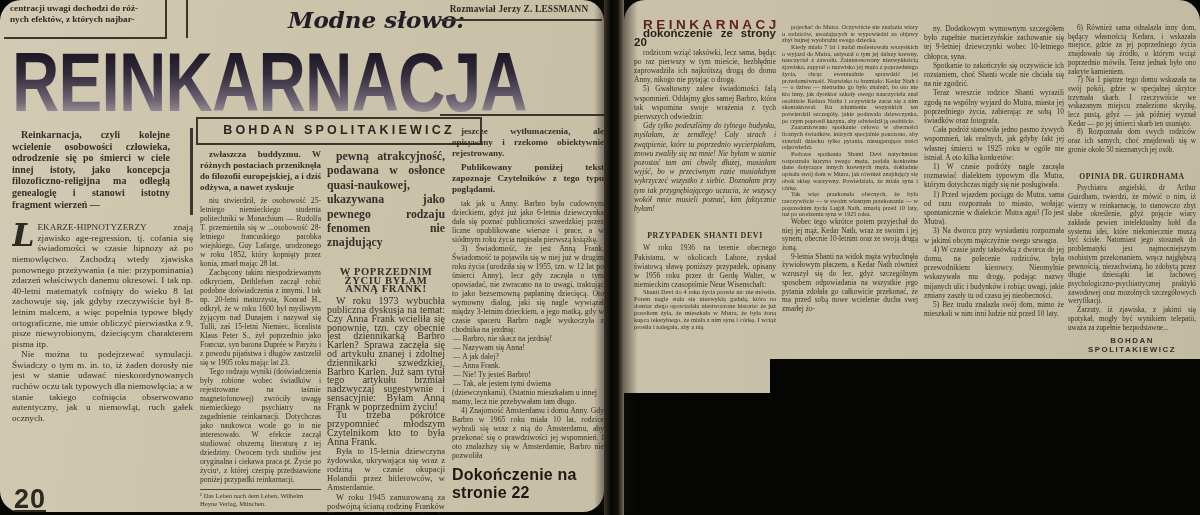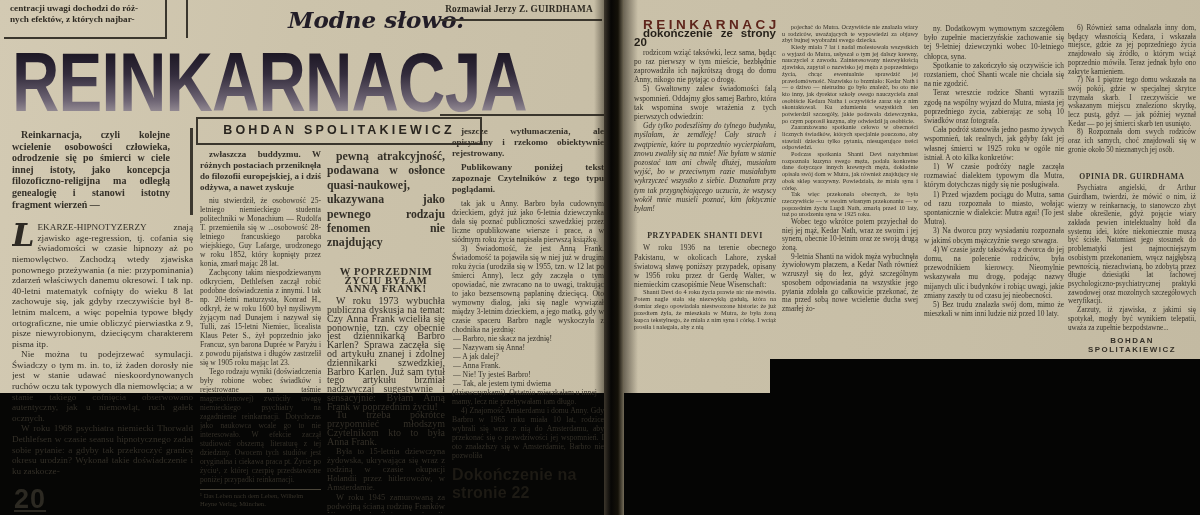--- a/index.html
+++ b/index.html
@@ -1,17 +1,17 @@
 <!DOCTYPE html>
 <html><head>
 <meta charset="utf-8">
 <style>
   html,body{margin:0;padding:0;background:#060605;}
   body{position:relative;width:1200px;height:515px;overflow:hidden;font-family:"Liberation Serif",serif;}
-  .page{position:absolute;top:0;height:393px;}
+  .page{position:absolute;top:0;height:512px;border-radius:21px;}
   #left-page{left:0;width:604px;background:linear-gradient(100deg,#d3cab3,#ccc3ab 45%,#c7beA6);}
   #left-page::after{content:'';position:absolute;right:0;top:0;width:10px;height:100%;background:linear-gradient(270deg,rgba(25,20,10,.45),rgba(25,20,10,0));}
   #gutter{position:absolute;left:604px;top:0;width:20px;height:515px;background:linear-gradient(90deg,#3c362c,#070605 35%,#141109 70%,#756d5a);}
   #right-page{left:624px;width:576px;background:linear-gradient(95deg,#cac1a9,#c7bea6 60%,#c3baa2);}
   #right-page::before{content:'';position:absolute;left:0;top:0;width:14px;height:100%;background:linear-gradient(90deg,rgba(20,15,8,.5),rgba(20,15,8,0));z-index:3;}
 
   
   .frag-box{position:absolute;left:4px;top:0;width:150px;height:34px;padding:3px 5px 0 6px;
     border-right:2px solid #3a362d;border-bottom:2px solid #3a362d;
     font-weight:700;font-size:9.2px;line-height:11px;color:#2e2a22;}
@@ -77,31 +77,30 @@
 </head>
 <body>
 
 <div class="page" id="left-page">
   <div class="frag-box">
     <div>centracji uwagi dochodzi do róż-</div>
     <div>nych efektów, z których najbar-</div>
   </div>
   <div class="frag-rule"></div>
   <div class="kicker">Modne słowo:</div>
-  <div class="credit">Rozmawiał Jerzy Z. GUIRDHAMA</div>
+  <div class="credit">Rozmawiał Jerzy Z. LESSMANN</div>
   <div class="credit-rule"></div>
   <div class="big-title"><span>REINKARNACJA</span></div>
   <div class="cold-rule"></div>
   <div class="byline-box">BOHDAN SPOLITAKIEWICZ</div>
 
   <div class="col" id="col-a">
       <p class="p-lead">Reinkarnacja, czyli kolejne wcielenie osobowości człowieka, odrodzenie się po śmierci w ciele innej istoty, jako koncepcja filozoficzno-religijna ma odległą genealogię i stanowi istotny fragment wierzeń —</p>
       <p class="p-dc"><span class="dropcap">L</span>EKARZE-HIPNOTYZERZY znają zjawisko age-regression, tj. cofania się świadomości w czasie hipnozy aż po niemowlęctwo. Zachodzą wtedy zjawiska ponownego przeżywania (a nie: przypominania) zdarzeń właściwych danemu okresowi. I tak np. 40-letni matematyk cofnięty do wieku 8 lat zachowuje się, jak gdyby rzeczywiście był 8-letnim malcem, a więc popełnia typowe błędy ortograficzne, nie umie obliczyć pierwiastka z 9, pisze niewyrobionym, dziecięcym charakterem pisma itp.</p>
       <p class="p-n">Nie można tu podejrzewać symulacji. Świadczy o tym m. in. to, iż żaden dorosły nie jest w stanie udawać nieskoordynowanych ruchów oczu tak typowych dla niemowlęcia; a w stanie takiego cofnięcia obserwowano autentyczny, jak u niemowląt, ruch gałek ocznych.</p>
-      <p class="p-n">W roku 1968 psychiatra niemiecki Thorwald Dethlefsen w czasie seansu hipnotycznego zadał sobie pytanie: a gdyby tak przekroczyć granicę okresu urodzin? Wykonał takie doświadczenie i ku zaskocze-</p>
     </div>
   <div class="col" id="col-b">
       <p class="p-b">zwłaszcza buddyzmu. W różnych postaciach przeniknęła do filozofii europejskiej, a i dziś odżywa, a nawet zyskuje</p>
       <p class="p-n">niu stwierdził, że osobowość 25-letniego niemieckiego studenta politechniki w Monachium — Rudolfa T. przemieniła się w ...osobowość 28-letniego francuskiego parobka wiejskiego, Guy Lafarge, urodzonego w roku 1852, który kopnięty przez konia, zmarł mając 28 lat.</p>
       <p class="p-n">Zachęcony takim niespodziewanym odkryciem, Dethlefsen zaczął robić podobne doświadczenia z innymi. I tak np. 20-letni maturzysta, Konrad H., odkrył, że w roku 1600 był myśliwym żyjącym nad Dunajem i nazywał się Tulli, zaś 15-letni Niemiec, licealista Klaus Peter S., żył poprzednio jako Francuz, syn barona Duprée w Paryżu i z powodu pijaństwa i długów zastrzelił się w 1905 roku mając lat 23.</p>
       <p class="p-n">Tego rodzaju wyniki (doświadczenia były robione wobec świadków i rejestrowane na taśmie magnetofonowej) zwróciły uwagę niemieckiego psychiatry na zagadnienie reinkarnacji. Dotychczas jako naukowca wcale go to nie interesowało. W efekcie zaczął studiować obszerną literaturę z tej dziedziny. Owocem tych studiów jest oryginalna i ciekawa praca pt. Życie po życiu¹, z której czerpię przedstawione poniżej przypadki reinkarnacji.</p>
     </div>
   <div class="col" id="col-c">
       <p class="p-b">pewną atrakcyjność, podawana w osłonce quasi-naukowej, ukazywana jako pewnego rodzaju fenomen nie znajdujący</p>
       <p class="p-h">W POPRZEDNIM ŻYCIU BYŁAM ANNĄ FRANK!</p>

